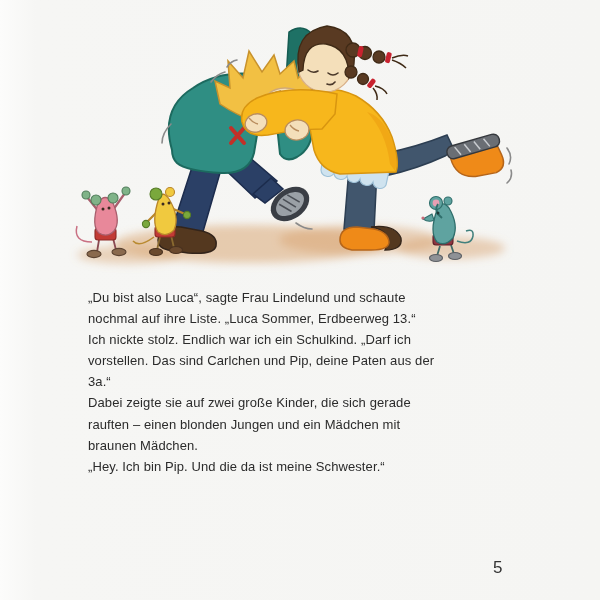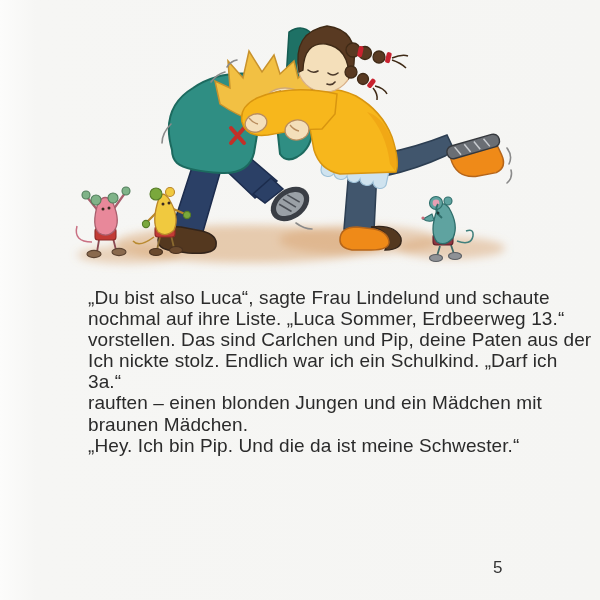--- a/index.html
+++ b/index.html
@@ -5,21 +5,21 @@
   html,body{margin:0;padding:0;}
   body{background:#e8e8e8;}
   .page{
     position:relative;width:600px;height:600px;overflow:hidden;
     background:linear-gradient(90deg,#fcfcfb 0%,#f6f6f4 6%,#f5f5f3 100%);
     font-family:"Liberation Sans","DejaVu Sans",sans-serif;
   }
   .illustration{position:absolute;left:58px;top:4px;width:472px;height:270px;}
   .story{
     position:absolute;left:88px;top:287px;color:#2b2b2b;
-    font-size:19px;line-height:21.1px;white-space:nowrap;
+    font-size:13px;line-height:21.1px;white-space:nowrap;
     letter-spacing:0.1px;
   }
   .story .line{height:21.1px;}
   .page-number{
     position:absolute;left:493px;top:558px;color:#333;font-size:17px;
   }
 </style>
 </head>
 <body>
 
@@ -197,23 +197,24 @@
       <path d="M112,120 q-9,9 -9,19"></path>
       <path d="M237,219 q8,6 16,6"></path>
       <path d="M448,144 q6,8 2,16"></path>
       <path d="M452,166 q2,8 -4,13"></path>
     </g>
   </svg>
 
   <div class="story">
     <div class="line">„Du bist also Luca“, sagte Frau Lindelund und schaute</div>
     <div class="line">nochmal auf ihre Liste. „Luca Sommer, Erdbeerweg 13.“</div>
+    <div class="line">Ich nickte stolz. Endlich war ich ein Schulkind. „Darf ich</div>
     <div class="line">vorstellen. Das sind Carlchen und Pip, deine Paten aus der</div>
-    <div class="line">Ich nickte stolz. Endlich war ich ein Schulkind. „Darf ich</div>
     <div class="line">3a.“</div>
+    <div class="line">Dabei zeigte sie auf zwei große Kinder, die sich gerade</div>
     <div class="line">rauften – einen blonden Jungen und ein Mädchen mit</div>
     <div class="line">braunen Mädchen.</div>
     <div class="line">„Hey. Ich bin Pip. Und die da ist meine Schwester.“</div>
   </div>
 
   <div class="page-number">5</div>
 
 </div>
 
 </body></html>

